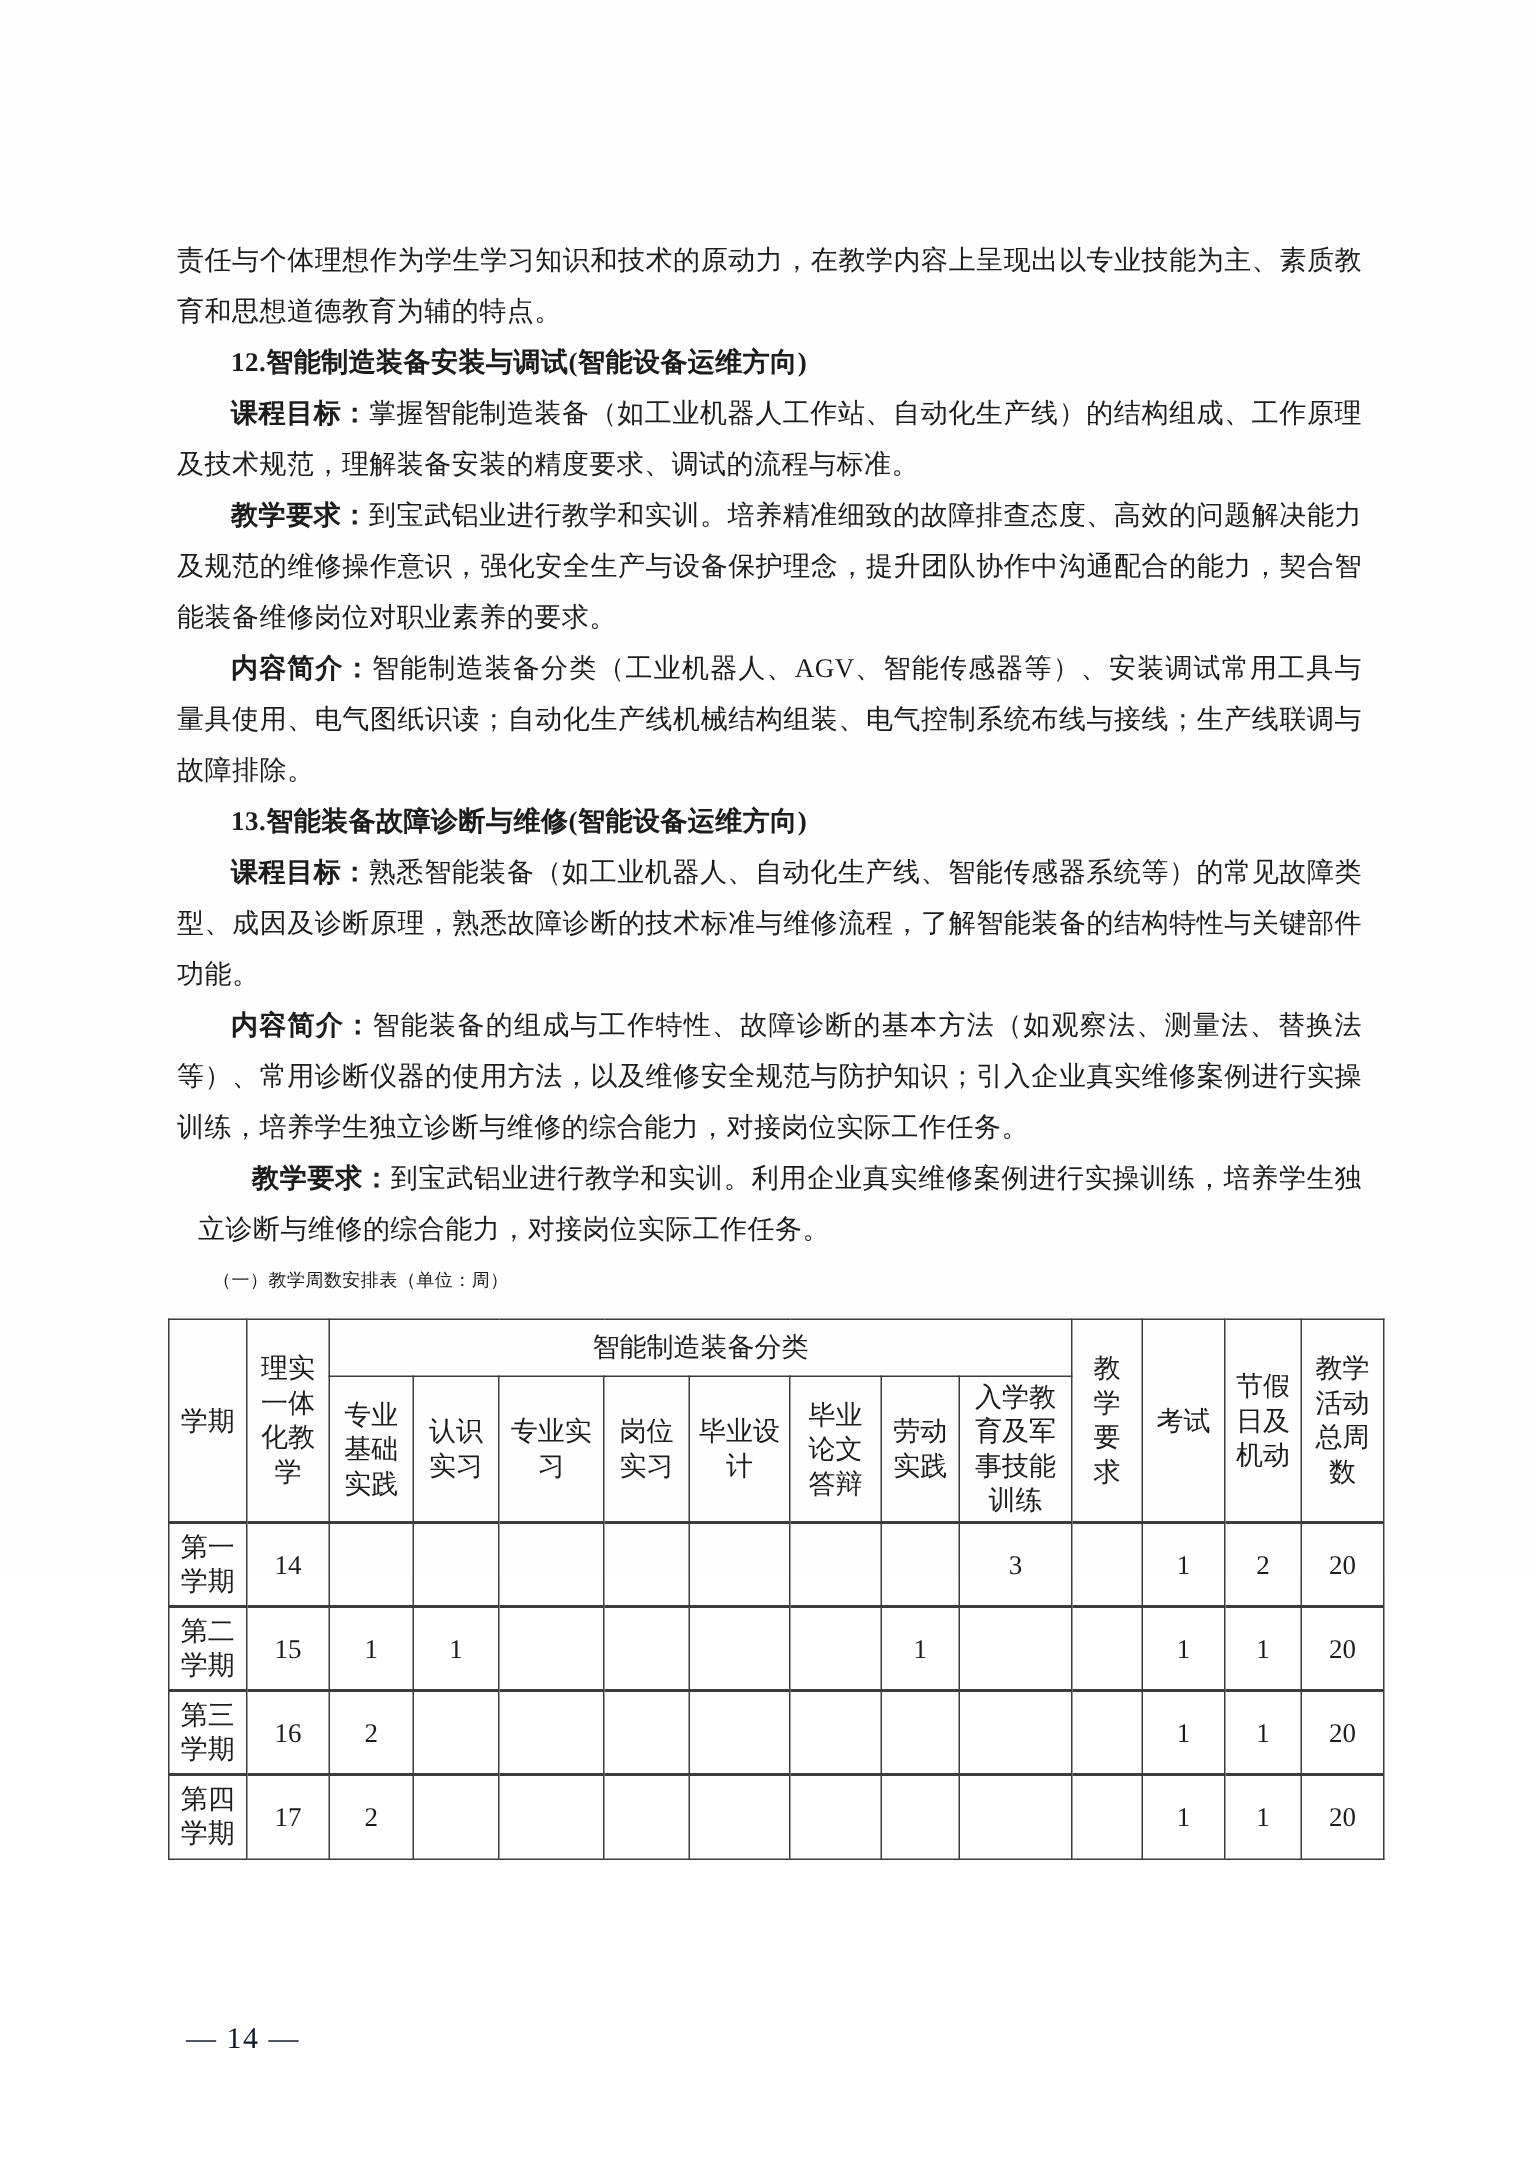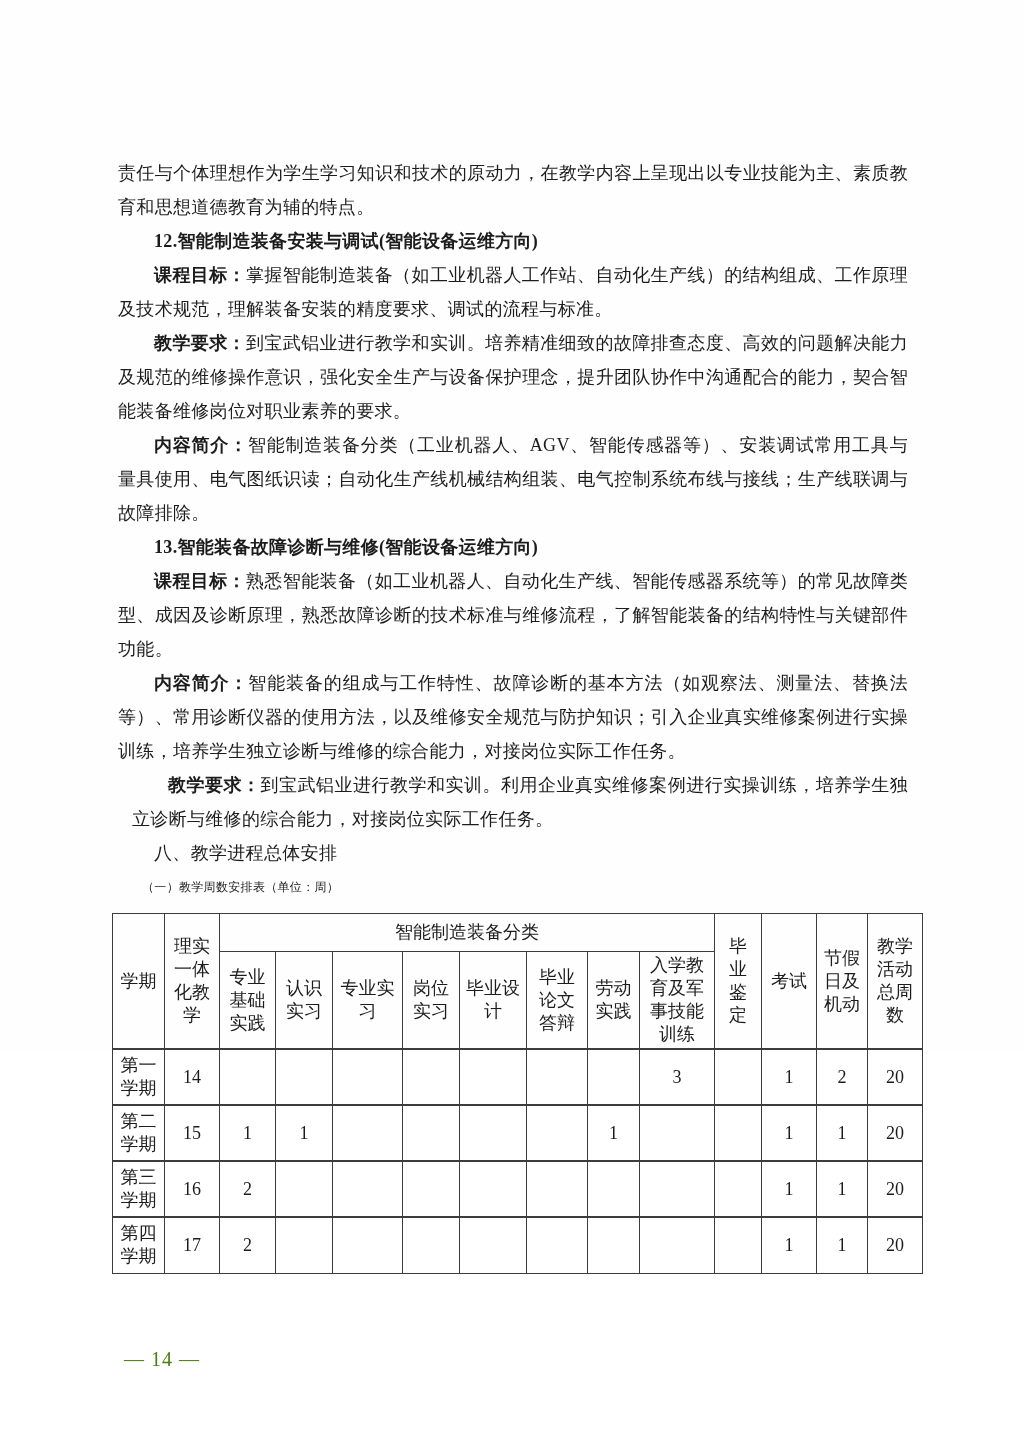--- a/index.html
+++ b/index.html
@@ -74,21 +74,21 @@
   .w1 { width: 20px; }
   .w2 { width: 38px; }
   .w3 { width: 57px; }
   .sem { display: inline-block; width: 38px; text-align: center; word-break: break-all; }
   .footer {
     position: absolute;
     left: 124px;
     top: 1348px;
     font-size: 20px;
     letter-spacing: 1px;
-    color: #4d7c0f;
+    color: #0f172a;
   }
 </style>
 </head>
 <body>
 
 <div class="page">
   <div class="content">
 
     <p class="para noindent">责任与个体理想作为学生学习知识和技术的原动力，在教学内容上呈现出以专业技能为主、素质教育和思想道德教育为辅的特点。</p>
 
@@ -101,21 +101,20 @@
     <p class="para"><span class="lbl">内容简介：</span><span>智能制造装备分类（工业机器人、AGV、智能传感器等）、安装调试常用工具与量具使用、电气图纸识读；自动化生产线机械结构组装、电气控制系统布线与接线；生产线联调与故障排除。</span></p>
 
     <p class="para heading">13.智能装备故障诊断与维修(智能设备运维方向)</p>
 
     <p class="para"><span class="lbl">课程目标：</span><span>熟悉智能装备（如工业机器人、自动化生产线、智能传感器系统等）的常见故障类型、成因及诊断原理，熟悉故障诊断的技术标准与维修流程，了解智能装备的结构特性与关键部件功能。</span></p>
 
     <p class="para"><span class="lbl">内容简介：</span><span>智能装备的组成与工作特性、故障诊断的基本方法（如观察法、测量法、替换法等）、常用诊断仪器的使用方法，以及维修安全规范与防护知识；引入企业真实维修案例进行实操训练，培养学生独立诊断与维修的综合能力，对接岗位实际工作任务。</span></p>
 
     <p class="para shifted"><span class="lbl">教学要求：</span><span>到宝武铝业进行教学和实训。利用企业真实维修案例进行实操训练，培养学生独立诊断与维修的综合能力，对接岗位实际工作任务。</span></p>
 
-    <p class="para">八、教学进程总体安排</p>
 
     <p class="tbl-title">（一）教学周数安排表（单位：周）</p>
 
     <table class="sched">
       <colgroup>
         <col style="width:52px">
           <col style="width:55px">
           <col style="width:56px">
           <col style="width:57px">
         <col style="width:70px">
@@ -127,21 +126,21 @@
           <col style="width:47px">
           <col style="width:55px">
         <col style="width:51px">
           <col style="width:55px">
       </colgroup>
       <thead>
         <tr class="group-row">
           <th rowspan="2"><span class="w2">学期</span></th>
           <th rowspan="2"><span class="w2">理实一体化教学</span></th>
           <th colspan="8">智能制造装备分类</th>
-          <th rowspan="2"><span class="w1">毕业鉴定</span></th>
+          <th rowspan="2"><span class="w1">教学要求</span></th>
           <th rowspan="2"><span class="w2">考试</span></th>
           <th rowspan="2"><span class="w2">节假日及机动</span></th>
           <th rowspan="2"><span class="w2">教学活动总周数</span></th>
         </tr>
         <tr class="sub-row">
           <th><span class="w2">专业基础实践</span></th>
           <th><span class="w2">认识实习</span></th>
           <th><span class="w3">专业实习</span></th>
           <th><span class="w2">岗位实习</span></th>
           <th><span class="w3">毕业设计</span></th>

